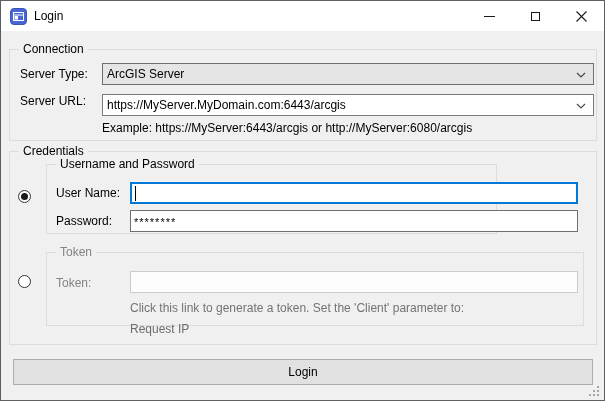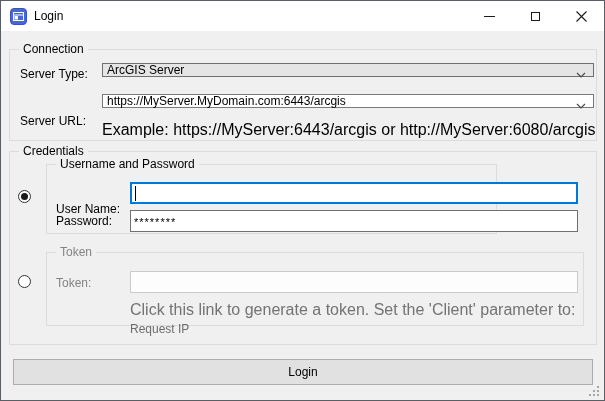--- a/index.html
+++ b/index.html
@@ -31,21 +31,21 @@
     position:absolute; top:-8px; left:9px; background:#f0f0f0; padding:0 4px;
     font-size:12px; line-height:14px; white-space:nowrap;
   }
   .grouplabel.disabled { color:#838383; }
 
   .fieldlabel { position:absolute; font-size:12px; white-space:nowrap; }
   .fieldlabel.disabled { color:#838383; }
 
   
   .combo {
-    position:absolute; height:14px; display:flex; align-items:center;
+    position:absolute; height:22px; display:flex; align-items:center;
     font-size:12px; padding-left:4px;
   }
   .combo-list { background:#e5e5e5; border:1px solid #707070; }
   .combo-edit { background:#ffffff; border:1px solid #7a7a7a;text-align:right; }
   .combo .chev { position:absolute; right:7px; top:8px; }
 
   .textbox {
     position:absolute; height:22px; border:1px solid #707070; background:#fff;
     font-family:"Liberation Sans", sans-serif; font-size:12px; padding:0 3px;
     outline:none;
@@ -57,21 +57,21 @@
   
   .radio {
     position:absolute; width:13px; height:13px; border-radius:50%;
     border:1px solid #333333; background:#ffffff;
   }
   .radio.selected::after {
     content:""; position:absolute; left:2px; top:2px; width:7px; height:7px;
     border-radius:50%; background:#1a1a1a;
   }
 
-  .hinttext { position:absolute; font-size:16px; white-space:nowrap; }
+  .hinttext { position:absolute; font-size:12px; white-space:nowrap; }
   .hinttext.disabled { color:#737373; }
   .linktext { position:absolute; font-size:12px; color:#6d6d6d; white-space:nowrap; }
 
   
   .btn {
     position:absolute; background:#e1e1e1; border:1px solid #adadad;
     display:flex; align-items:center; justify-content:center; font-size:12px;
   }
 
   .grip { position:absolute; right:4px; bottom:3px; }
@@ -111,40 +111,40 @@
     <span class="grouplabel">Connection</span>
 
     <span class="fieldlabel" style="left:10px; top:17px;">Server Type:</span>
     <div class="combo combo-list" style="left:92px; top:13px; width:492px;">
       <span>ArcGIS Server</span>
       <svg class="chev" width="10" height="6" viewBox="0 0 10 6">
         <polyline points="1,1 5,5 9,1" fill="none" stroke="#4a4a4a" stroke-width="1.2"></polyline>
       </svg>
     </div>
 
-    <span class="fieldlabel" style="left:10px; top:64px;">Server URL:</span>
+    <span class="fieldlabel" style="left:10px; top:44px;">Server URL:</span>
     <div class="combo combo-edit" style="left:92px; top:44px; width:492px;">
       <span>https://MyServer.MyDomain.com:6443/arcgis</span>
       <svg class="chev" width="10" height="6" viewBox="0 0 10 6">
         <polyline points="1,1 5,5 9,1" fill="none" stroke="#4a4a4a" stroke-width="1.2"></polyline>
       </svg>
     </div>
 
     <span class="hinttext" style="left:92px; top:71px;">Example: https://MyServer:6443/arcgis or http://MyServer:6080/arcgis</span>
   </div>
 
   <div class="groupbox" style="left:8px; top:150px; width:588px; height:194px;">
     <span class="grouplabel">Credentials</span>
 
     <div class="radio selected" style="left:8px; top:38px;"></div>
 
     <div class="groupbox" style="left:36px; top:12px; width:451px; height:70px;">
       <span class="grouplabel">Username and Password</span>
 
-      <span class="fieldlabel" style="left:9px; top:37px;text-align:right;">User Name:</span>
+      <span class="fieldlabel" style="left:9px; top:21px;text-align:right;">User Name:</span>
       <div class="textbox focused" style="left:83px; top:17px; width:448px;">
         <div class="caret"></div>
       </div>
 
       <span class="fieldlabel" style="left:9px; top:49px;">Password:</span>
       <input class="textbox" type="text" readonly="" style="left: 83px; top: 45px; width: 448px; font-size: 11px; letter-spacing: 1px; padding-top: 2px;" value="********">
     </div>
 
     <div class="radio" style="left:8px; top:123px;"></div>
 

